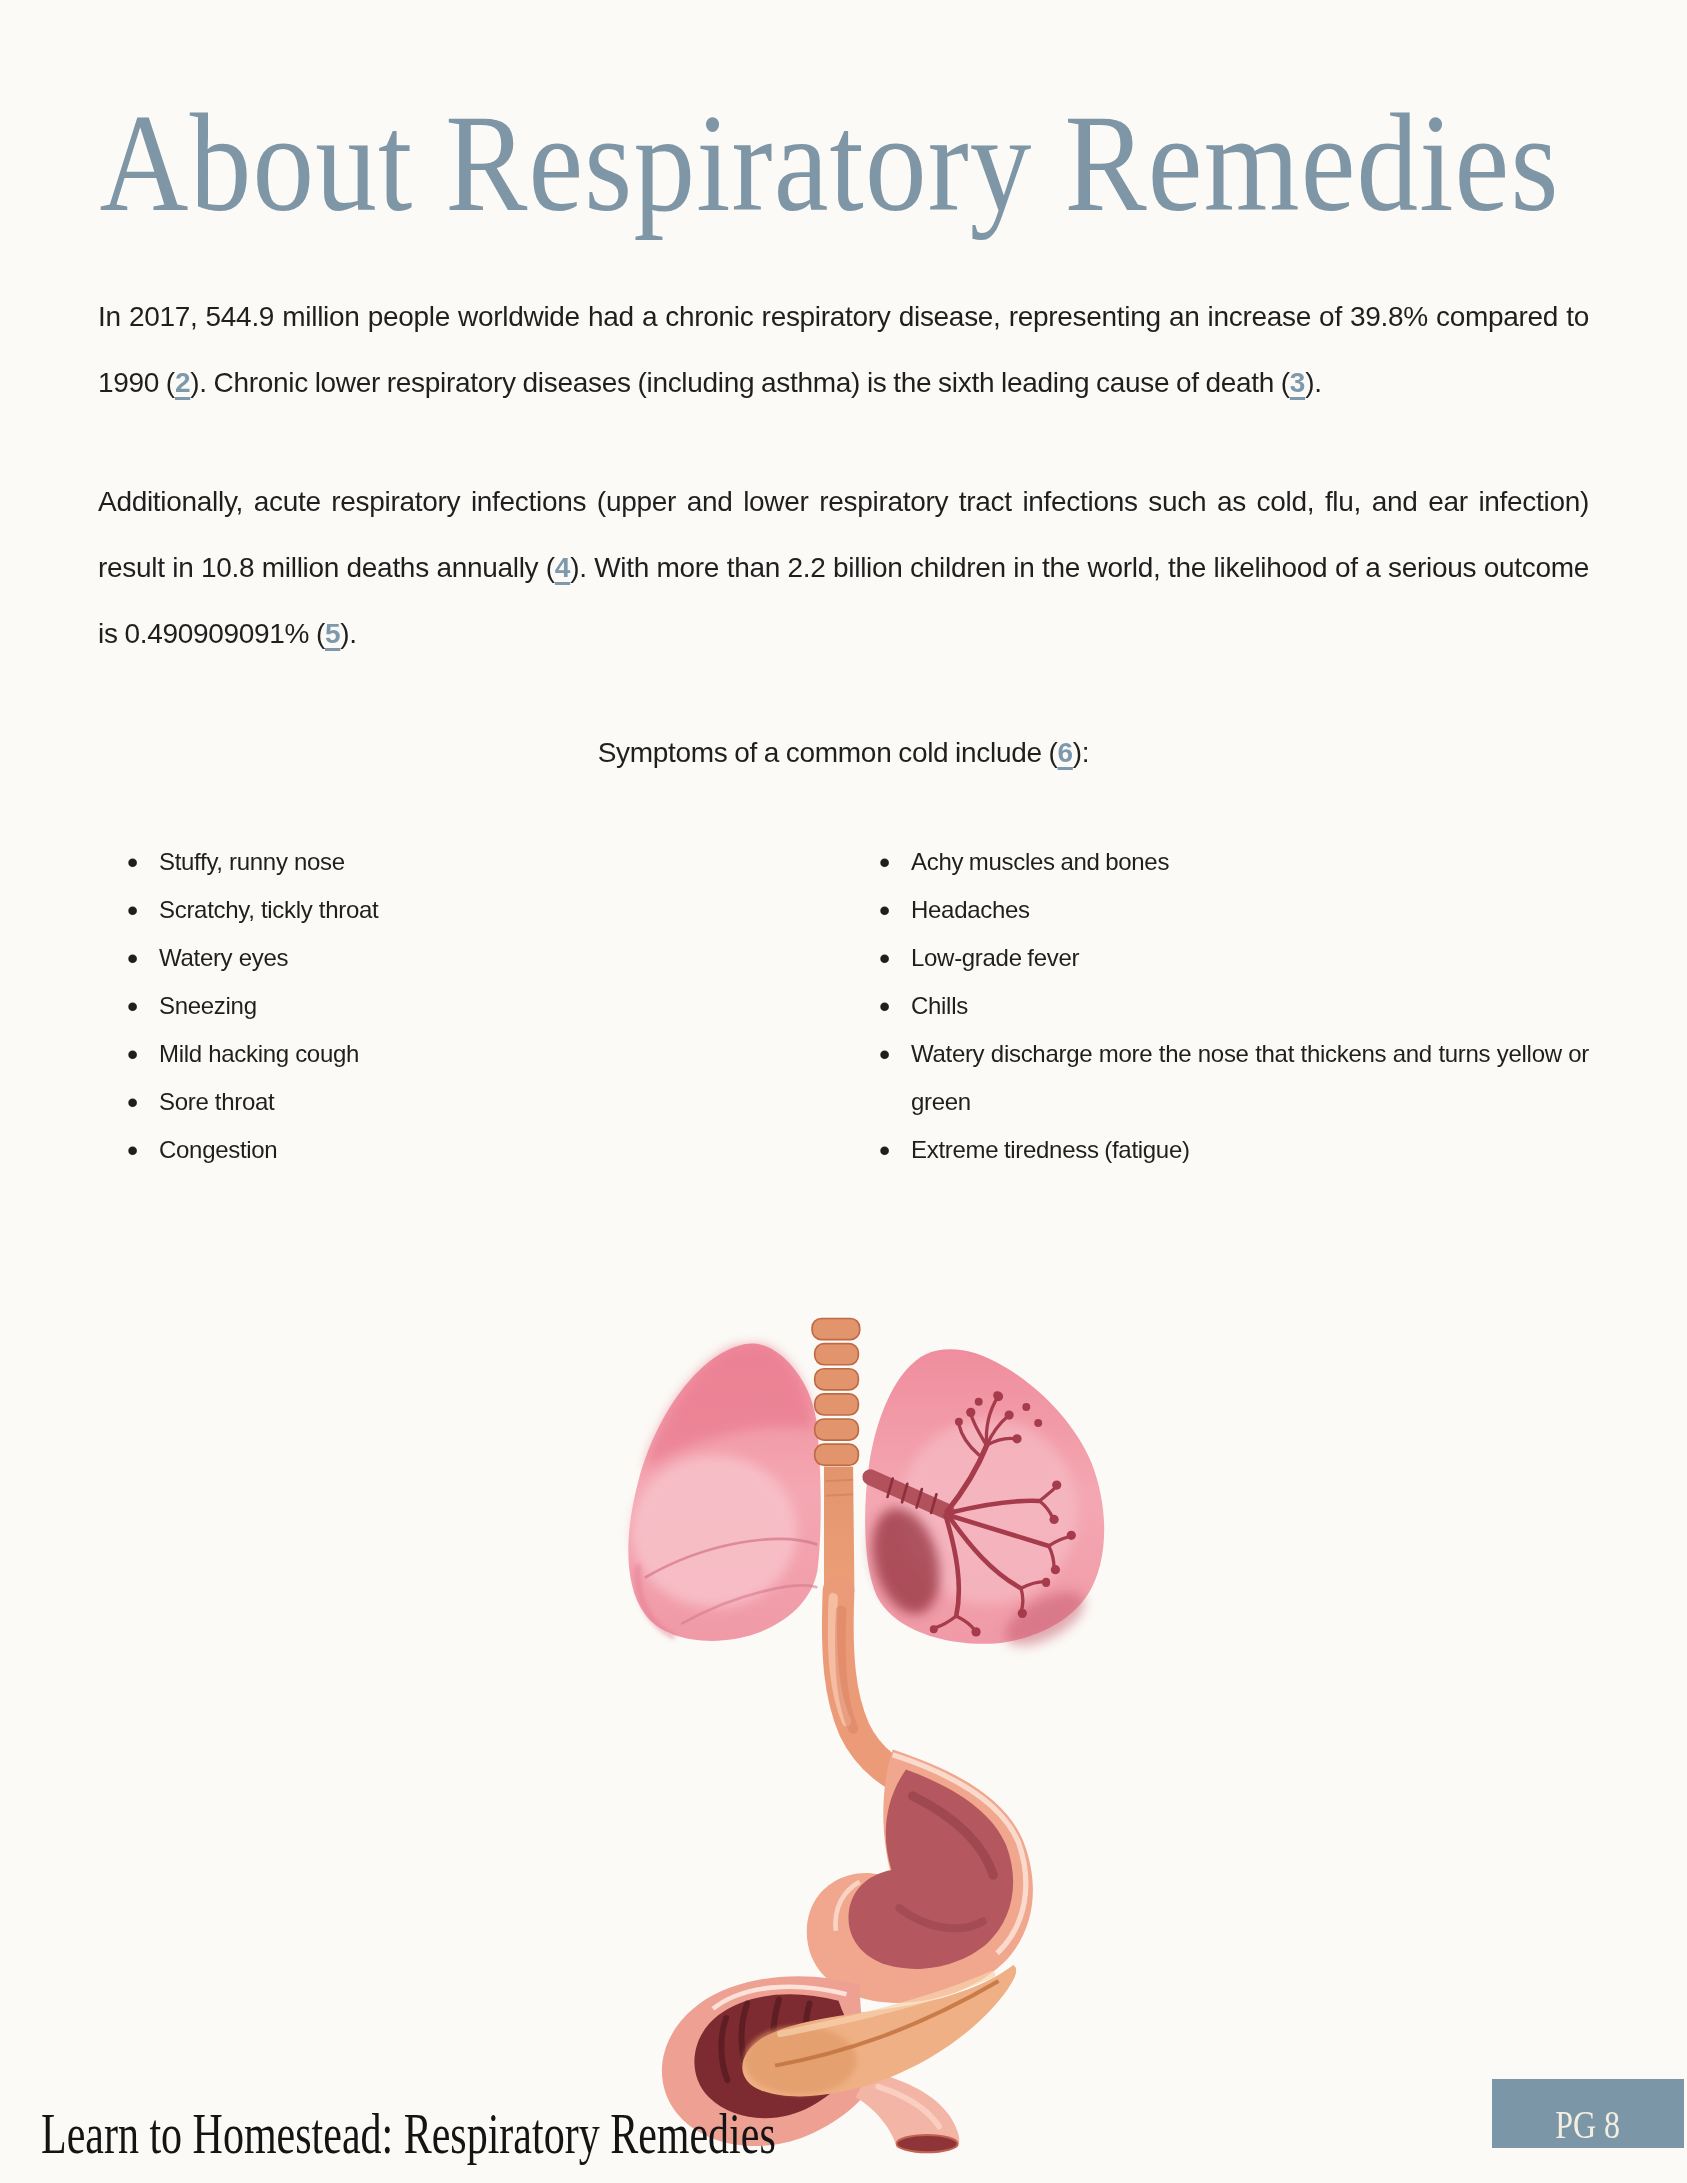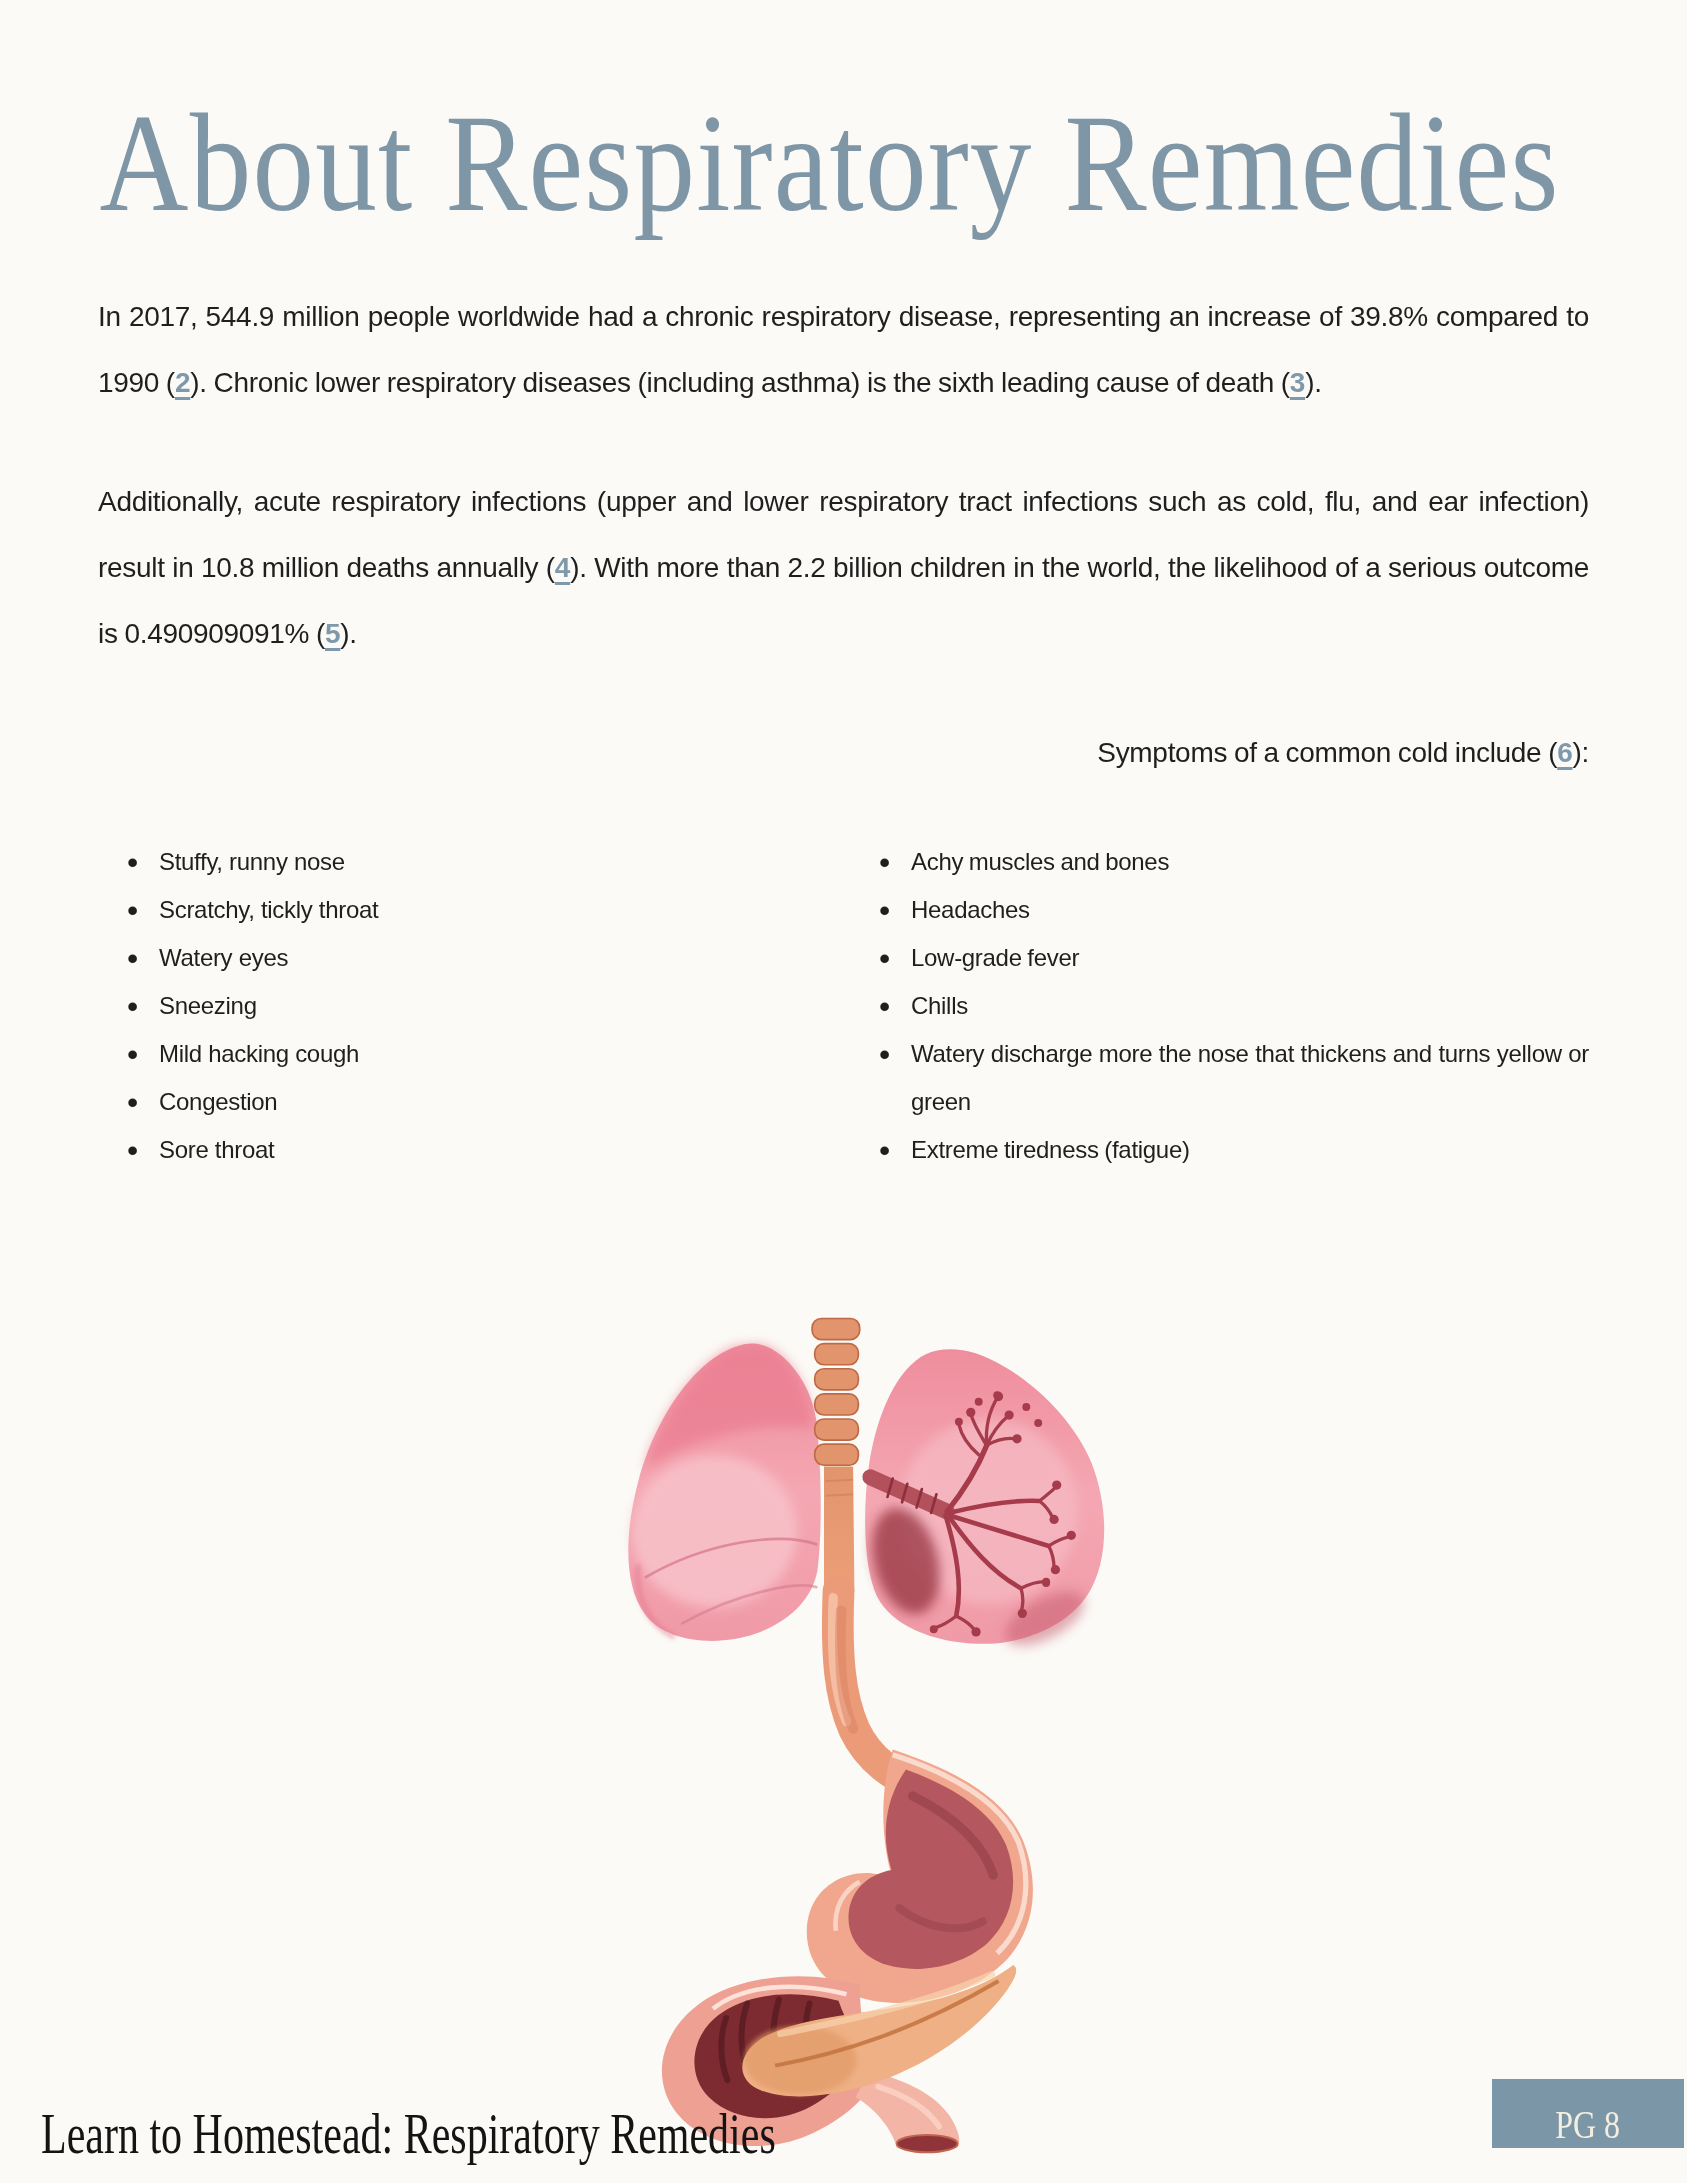--- a/index.html
+++ b/index.html
@@ -19,21 +19,21 @@
     transform:scaleX(0.88);transform-origin:50% 0;
   }
   
   .content{position:absolute;top:284px;left:98px;width:1491px;}
   .content p{
     margin:0 0 53px 0;
     font-size:28px;line-height:66px;
     letter-spacing:-0.3px;word-spacing:-0.7px;
     text-align:justify;
   }
-  .content p.symptoms-intro{margin-bottom:52px;text-align:right;}
+  .content p.symptoms-intro{margin-bottom:52px;text-align:center;}
   a.ref-link{
     color:#7d99ab;font-weight:bold;
     text-decoration:underline;
     text-decoration-thickness:3.3px;text-underline-offset:4.6px;
     cursor:pointer;
   }
   
   .bullets{display:flex;}
   .bullets ul{list-style:none;margin:0;padding:0;}
   .bullets ul.col-left{width:752px;}
@@ -86,22 +86,22 @@
 
   <p class="symptoms-intro"><span>Symptoms of a common cold include (</span><a class="ref-link">6</a><span>):</span></p>
 
   <div class="bullets">
     <ul class="col-left">
       <li>Stuffy, runny nose</li>
       <li>Scratchy, tickly throat</li>
       <li>Watery eyes</li>
       <li>Sneezing</li>
       <li>Mild hacking cough</li>
+      <li>Sore throat</li>
       <li>Congestion</li>
-      <li>Sore throat</li>
     </ul>
     <ul class="col-right">
       <li>Achy muscles and bones</li>
       <li>Headaches</li>
       <li>Low-grade fever</li>
       <li>Chills</li>
       <li>Watery discharge more the nose that thickens and turns yellow or green</li>
       <li>Extreme tiredness (fatigue)</li>
     </ul>
   </div>

